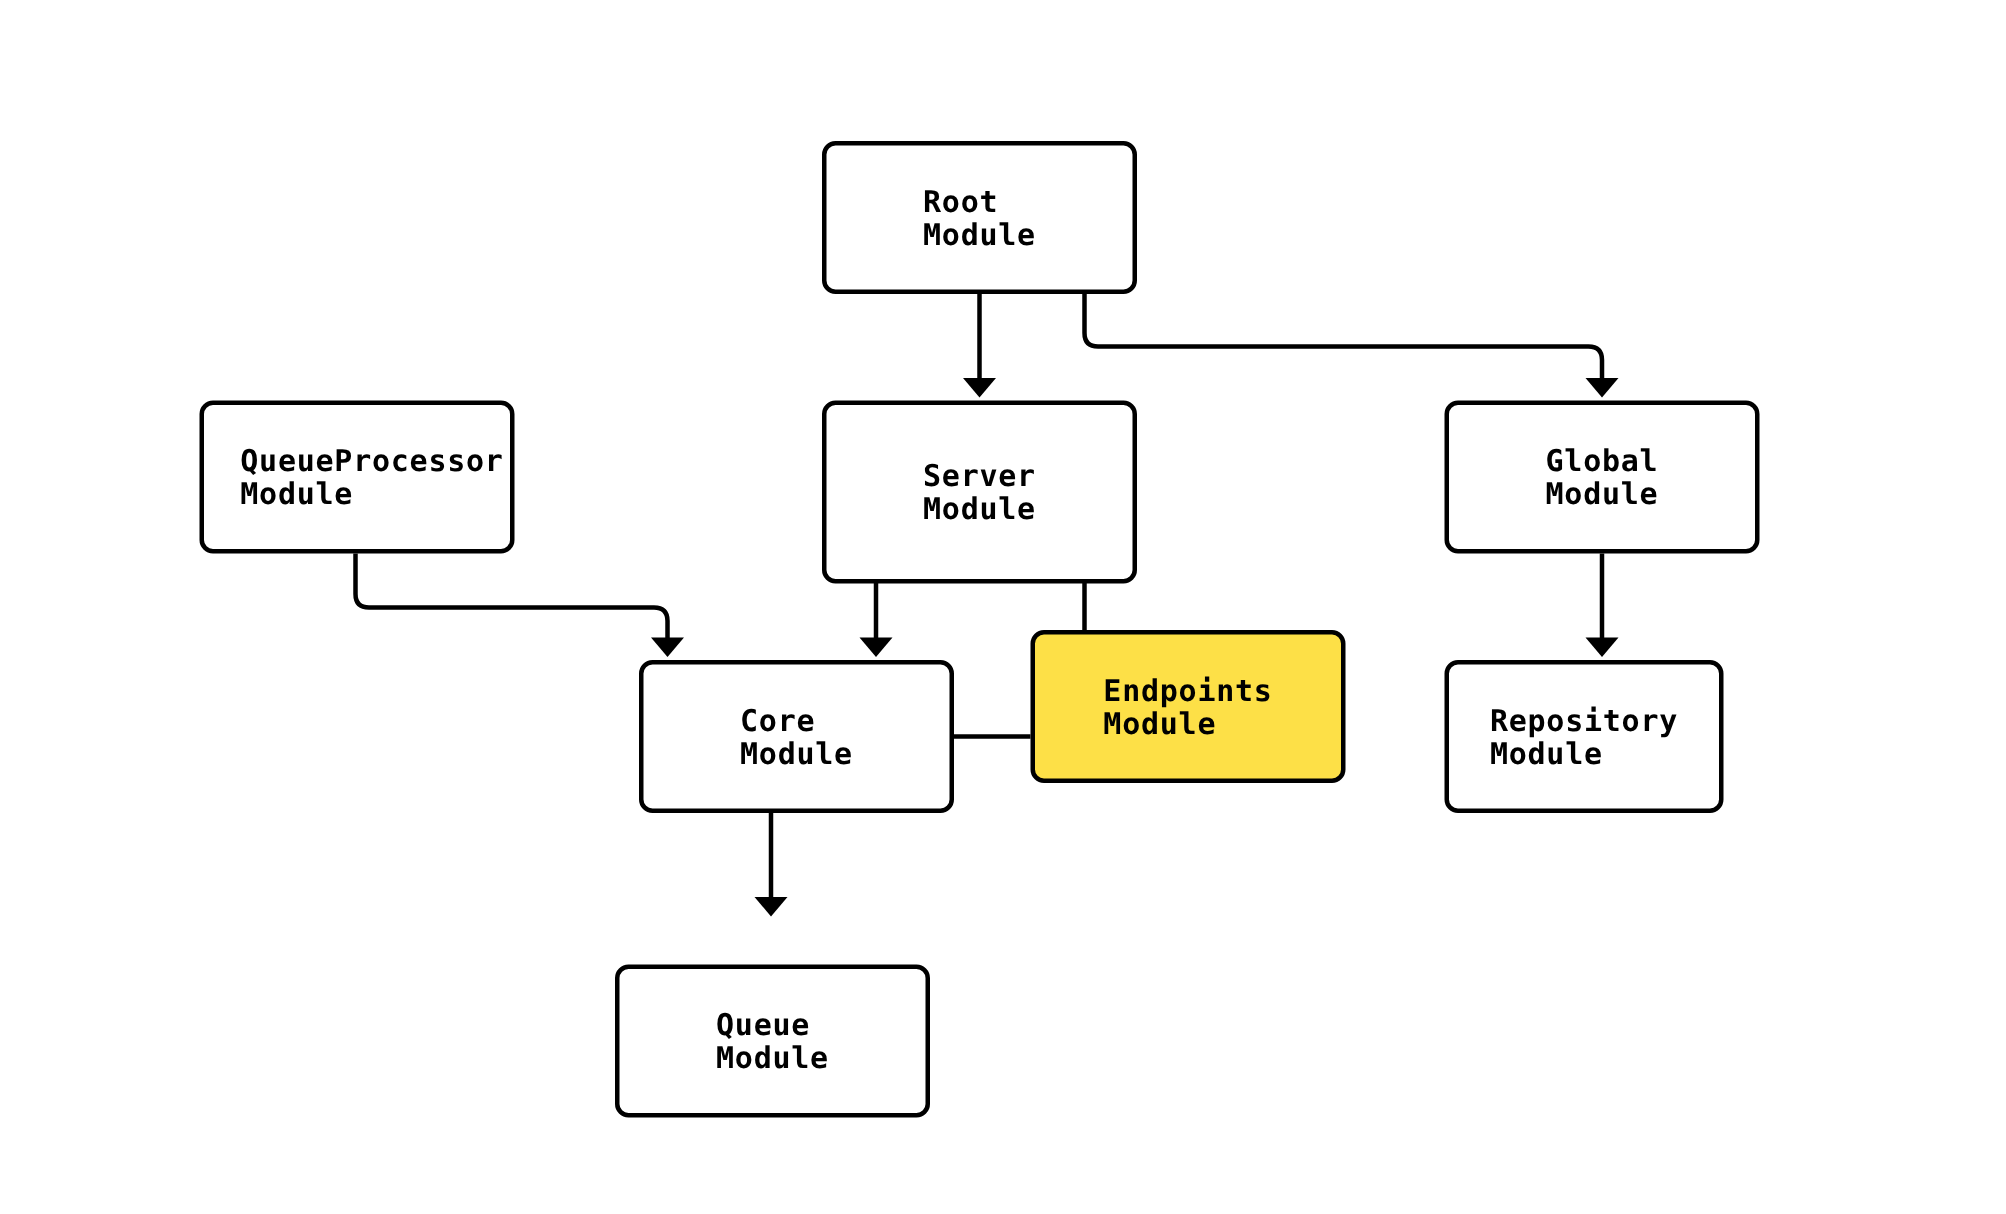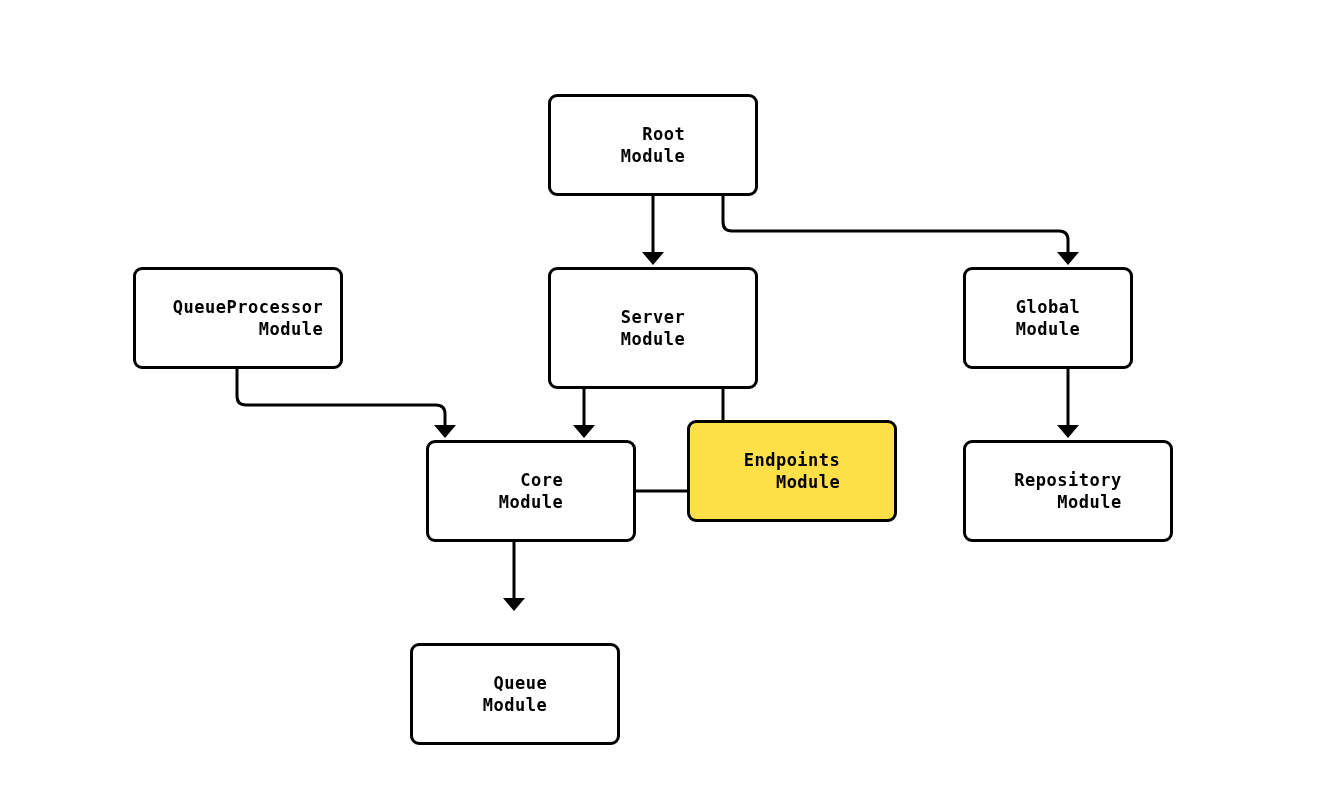--- a/index.html
+++ b/index.html
@@ -33,25 +33,25 @@
     border: 3px solid #000000;
     border-radius: 9px;
     display: flex;
     flex-direction: column;
     align-items: center;
     justify-content: center;
     z-index: 2;
   }
   .node-label {
     font-family: "DejaVu Sans Mono", "Liberation Mono", monospace;
-    font-size: 17px;
+    font-size: 20px;
     font-weight: 700;
     line-height: 22px;
     color: #000000;
-    text-align: right;
+    text-align: left;
     letter-spacing: 0.5px;
     white-space: pre;
   }
 </style>
 </head>
 <body>
 
 <div id="diagram-root" style="width: 1337px; height: 809px; background: rgb(255, 255, 255);">
 
   <svg id="edge-layer" viewBox="0 0 1337 809" width="1337" height="809" xmlns="http://www.w3.org/2000/svg">
@@ -78,33 +78,33 @@
 Module</div>
     </div>
     <div class="node" style="left: 133px; top: 267px; width: 210px; height: 102px; background: rgb(255, 255, 255); border-color: rgb(0, 0, 0); border-width: 3px; border-radius: 9px; padding-left: 20px;">
       <div class="node-label" style="color: rgb(0, 0, 0);">QueueProcessor
 Module</div>
     </div>
     <div class="node" style="left: 548px; top: 267px; width: 210px; height: 122px; background: rgb(255, 255, 255); border-color: rgb(0, 0, 0); border-width: 3px; border-radius: 9px;">
       <div class="node-label" style="color: rgb(0, 0, 0);">Server
 Module</div>
     </div>
-    <div class="node" style="left: 963px; top: 267px; width: 170px; height: 102px; background: rgb(255, 255, 255); border-color: rgb(0, 0, 0); border-width: 3px; border-radius: 9px;">
+    <div class="node" style="left: 963px; top: 267px; width: 210px; height: 102px; background: rgb(255, 255, 255); border-color: rgb(0, 0, 0); border-width: 3px; border-radius: 9px;">
       <div class="node-label" style="color: rgb(0, 0, 0);">Global
 Module</div>
     </div>
     <div class="node" style="left: 426px; top: 440px; width: 210px; height: 102px; background: rgb(255, 255, 255); border-color: rgb(0, 0, 0); border-width: 3px; border-radius: 9px;">
       <div class="node-label" style="color: rgb(0, 0, 0);">Core
 Module</div>
     </div>
     <div class="node" style="left: 687px; top: 420px; width: 210px; height: 102px; background: #fde047; border-color: rgb(0, 0, 0); border-width: 3px; border-radius: 9px;">
       <div class="node-label" style="color: rgb(0, 0, 0);">Endpoints
 Module</div>
     </div>
-    <div class="node" style="left: 963px; top: 440px; width: 210px; height: 102px; background: rgb(255, 255, 255); border-color: rgb(0, 0, 0); border-width: 3px; border-radius: 9px;">
+    <div class="node" style="left: 963px; top: 440px; width: 186px; height: 102px; background: rgb(255, 255, 255); border-color: rgb(0, 0, 0); border-width: 3px; border-radius: 9px;">
       <div class="node-label" style="color: rgb(0, 0, 0);">Repository
 Module</div>
     </div>
     <div class="node" style="left: 410px; top: 643px; width: 210px; height: 102px; background: rgb(255, 255, 255); border-color: rgb(0, 0, 0); border-width: 3px; border-radius: 9px;">
       <div class="node-label" style="color: rgb(0, 0, 0);">Queue
 Module</div>
     </div>
   </div>
 
 </body></html>

